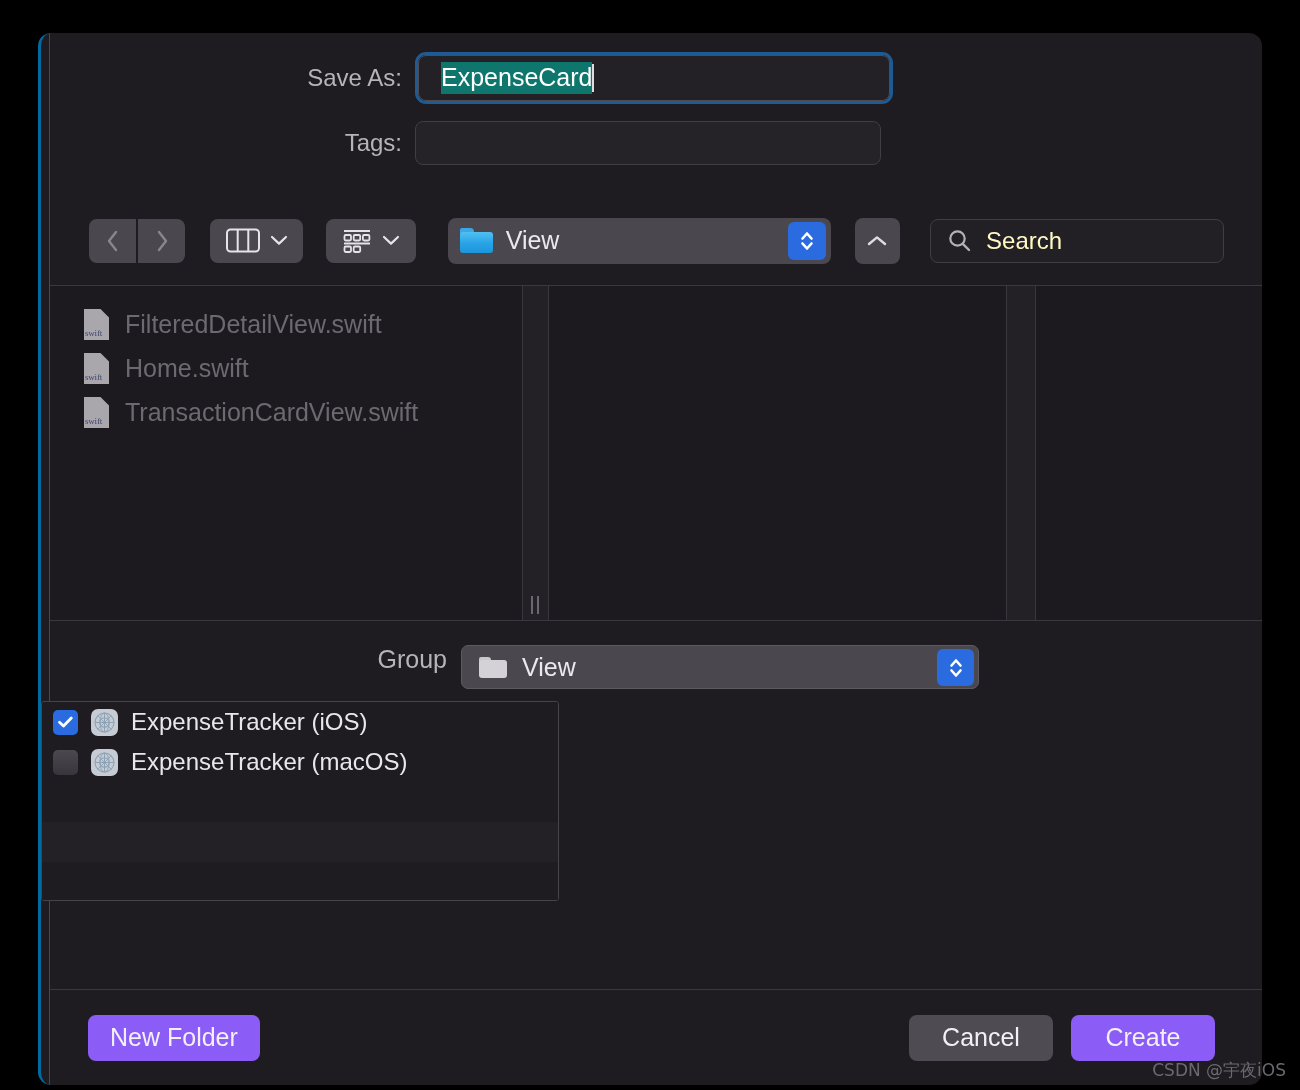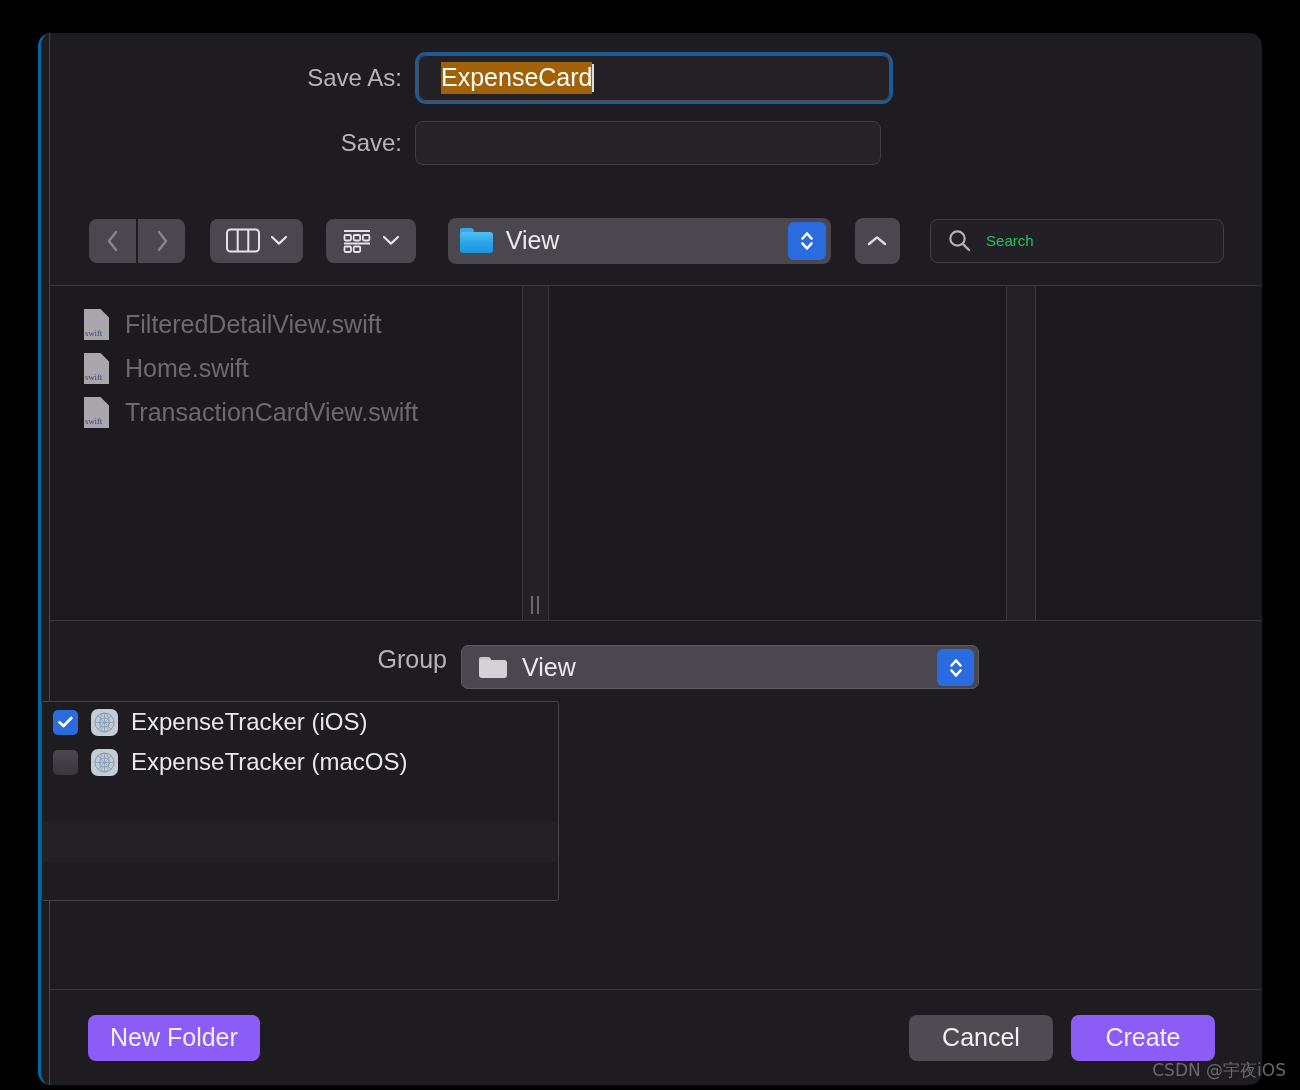--- a/index.html
+++ b/index.html
@@ -59,21 +59,21 @@
     background: #232126;
     border: 1px solid #4e4c52;
     border-radius: 8px;
     display: flex; align-items: center;
     padding-left: 22px;
     overflow: hidden;
   }
   #saveas-value {
     font-size: 25px;
     color: #ffffff;
-    background: #a16207;
+    background: #0f766e;
     line-height: 1.25;
     white-space: pre;
   }
   #saveas-caret {
     width: 2px; height: 28px;
     background: #dddde0;
     margin-left: 0px;
   }
   #tags-field {
     width: 466px; height: 44px;
@@ -145,21 +145,21 @@
 
   #search-field {
     margin-left: 30px;
     width: 305px; height: 44px;
     background: #221f25;
     border: 1px solid #403e45;
     border-radius: 8px;
     display: flex; align-items: center;
     padding-left: 16px; gap: 14px;
   }
-  #search-placeholder { color: #22c55e; font-size: 15px; }
+  #search-placeholder { color: #fef9c3; font-size: 24px; }
 
   
   .folder-blue { position: relative; width: 33px; height: 25px; }
   .folder-blue .tab {
     position: absolute; left: 0; top: 0;
     width: 14px; height: 6px;
     background: #3aa8e8;
     border-radius: 2px 4px 0 0;
   }
   .folder-blue .body {
@@ -356,21 +356,21 @@
     <div id="saveas-wrap">
       <div id="saveas-ring"></div>
       <div id="saveas-field">
         <span id="saveas-value">ExpenseCard</span>
         <span id="saveas-caret"></span>
       </div>
     </div>
   </div>
 
   <div class="field-row" id="tags-row">
-    <div class="field-label" id="tags-label">Save:</div>
+    <div class="field-label" id="tags-label">Tags:</div>
     <div id="tags-field" placeholder=""></div>
   </div>
 
   <div id="toolbar">
     <div id="nav-group">
       <div id="nav-back">
         <svg width="18" height="26" viewBox="0 0 18 26">
             <polyline class="chev-nav" points="12,4 5,13 12,22"></polyline>
           </svg>
       </div>

